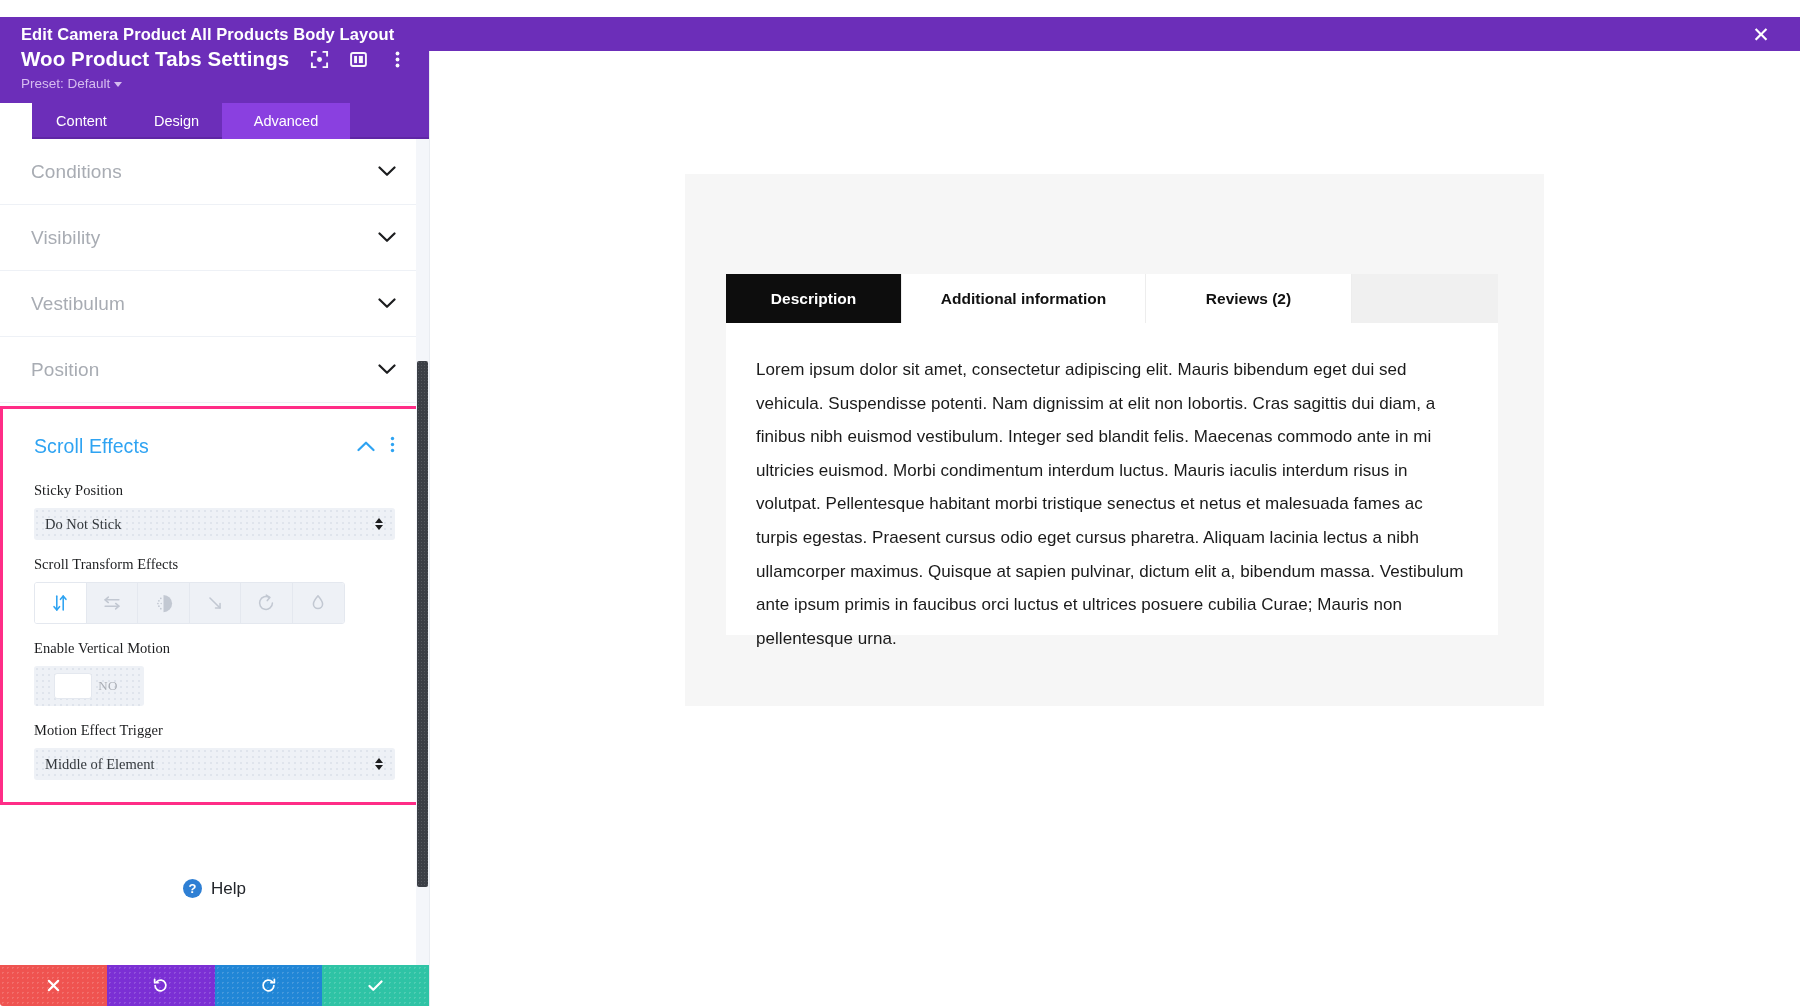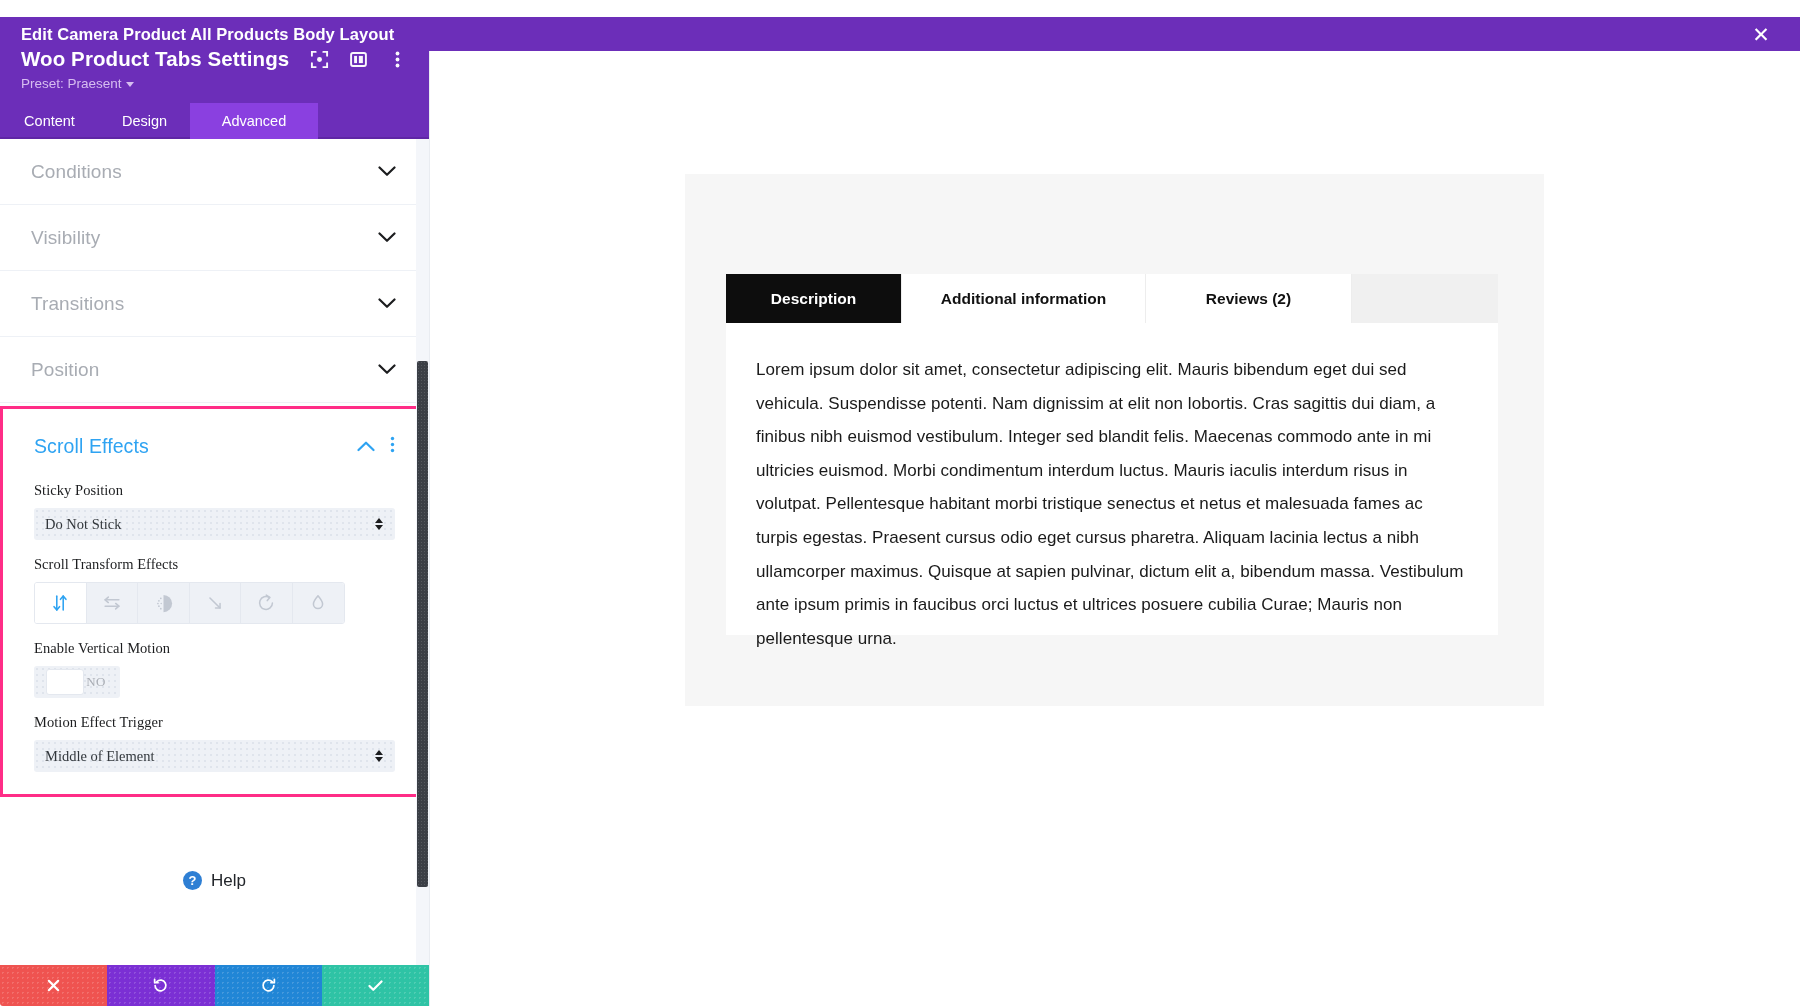--- a/index.html
+++ b/index.html
@@ -113,20 +113,21 @@
     border-top: 5px solid #d6bdf0;
     margin-top: 2px;
   }
 
   .tabs {
     display: flex;
     background: #6c2eb9;
     flex: 0 0 auto;
     height: 36px;
     border-bottom: 2px solid #5f26a5;
+    margin-left: 32px;
   }
   .tab {
     flex: 0 0 auto;
     padding: 0 26px;
     height: 36px;
     display: flex;
     align-items: center;
     justify-content: center;
     color: #ffffff;
     font-size: 14.5px;
@@ -247,25 +248,25 @@
     background: #eef1f6;
     border-right: 1px solid #e4e8ef;
     cursor: pointer;
   }
   .fx-btn:last-child { border-right: 0; }
   .fx-btn.active { background: #ffffff; }
 
   .toggle-wrap {
     display: flex;
     align-items: center;
-    width: 86px;
+    width: 110px;
     height: 32px;
     background: #eef1f6;
     border-radius: 3px;
-    padding: 12px;
+    padding: 20px;
     cursor: pointer;
     background-image: radial-gradient(#dfe4ec 1px, transparent 1px);
     background-size: 6px 6px;
   }
   .toggle-knob {
     width: 38px; height: 26px;
     background: #fff;
     border: 1px solid #e4e8ef;
     border-radius: 3px;
   }
@@ -469,21 +470,21 @@
           <div class="hicon">
             <svg width="5" height="19" viewBox="0 0 5 19">
               <circle cx="2.5" cy="3.5" r="1.9" fill="#fff"></circle>
               <circle cx="2.5" cy="9.5" r="1.9" fill="#fff"></circle>
               <circle cx="2.5" cy="15.5" r="1.9" fill="#fff"></circle>
             </svg>
           </div>
         </div>
       </div>
       <div class="preset">
-        <span>Preset: Praesent</span>
+        <span>Preset: Default</span>
         <span class="caret-mini"></span>
       </div>
     </div>
 
     <div class="tabs">
       <div class="tab w1">Content</div>
       <div class="tab w2">Design</div>
       <div class="tab w3 active">Advanced</div>
     </div>
 
@@ -501,21 +502,21 @@
       <div class="accordion-row">
         <span class="acc-label">Visibility</span>
         <span class="acc-caret">
           <svg width="18" height="11" viewBox="0 0 18 11">
               <path d="M1.5 1.5L9 8.8l7.5-7.3" stroke="#1c1d1f" stroke-width="2.2" fill="none" stroke-linecap="round" stroke-linejoin="round"></path>
             </svg>
         </span>
       </div>
 
       <div class="accordion-row">
-        <span class="acc-label">Transitions</span>
+        <span class="acc-label">Vestibulum</span>
         <span class="acc-caret">
           <svg width="18" height="11" viewBox="0 0 18 11">
               <path d="M1.5 1.5L9 8.8l7.5-7.3" stroke="#1c1d1f" stroke-width="2.2" fill="none" stroke-linecap="round" stroke-linejoin="round"></path>
             </svg>
         </span>
       </div>
 
       <div class="accordion-row">
         <span class="acc-label">Position</span>
         <span class="acc-caret">

